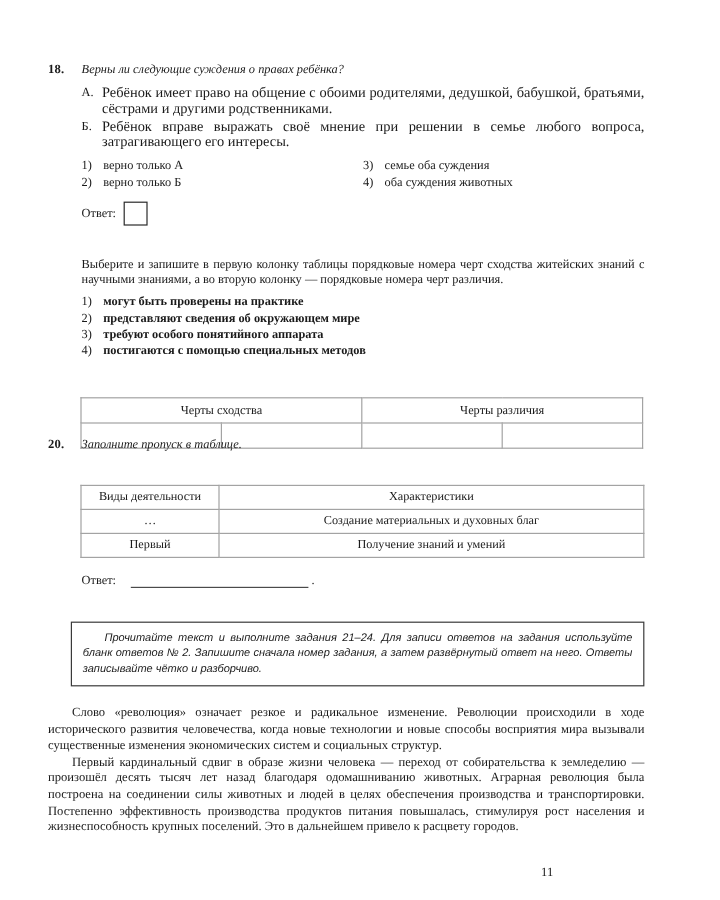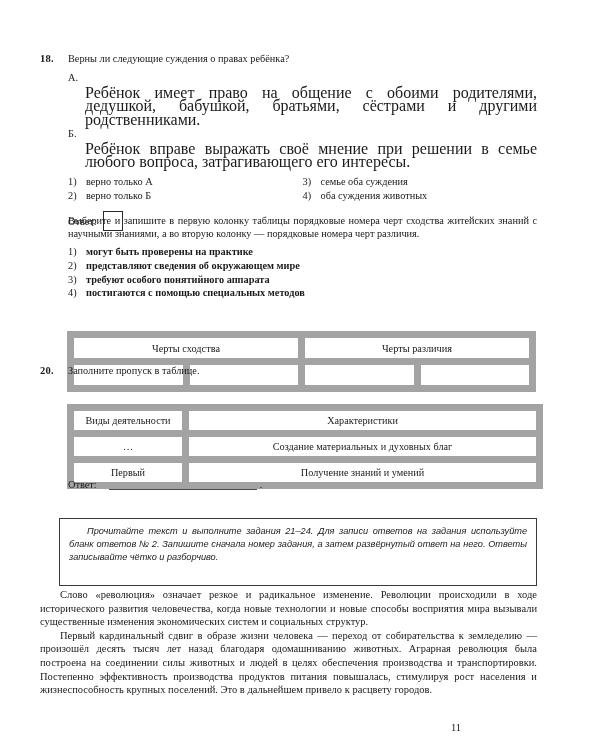--- a/index.html
+++ b/index.html
@@ -40,43 +40,42 @@
     font-size: 10.5px;
     line-height: 13px;
     letter-spacing: 0.2px;
   }
   .task-body {
     flex: 1 1 auto;
     font-size: 10.3px;
     line-height: 13.2px;
     text-align: justify;
   }
-  .task-body.nojust { text-align: left; }
+  .task-body.nojust { text-align: left; font-style: italic; }
 
   .stmt-list {
     margin-top: 6px;
     padding-left: 0;
   }
   .stmt {
     display: flex;
     align-items: flex-start;
     margin-bottom: 1px;
   }
   .stmt-label {
     flex: 0 0 17px;
     font-size: 10.3px;
     line-height: 13.2px;
   }
   .stmt-text {
     flex: 1 1 auto;
-    font-size: 16px;
+    font-size: 12px;
     line-height: 13.2px;
     text-align: justify;
     text-justify: inter-word;
-    margin-top: 15px;
   }
 
   .opts {
     display: flex;
     margin-top: 7px;
   }
   .opts-col { width: 50%; }
   .opt {
     display: flex;
     font-size: 10.3px;
@@ -120,21 +119,21 @@
   }
   .num-item .n { flex: 0 0 18px; }
   .num-item .t { flex: 1 1 auto; font-weight: bold; }
 
   
   table.grid {
     border-collapse: collapse;
     table-layout: fixed;
   }
   table.grid td, table.grid th {
-    border: 7px solid #a3a3a3;
+    border: 1px solid #a3a3a3;
     font-weight: normal;
     padding: 0;
   }
   .t19 {
     position: absolute;
     left: 67px;
     width: 469px;
   }
   .t19 th {
     height: 20px;
@@ -160,21 +159,21 @@
     font-size: 10.2px;
   }
 
   
   .instr-box {
     position: absolute;
     left: 59px;
     width: 478px;
     border: 1px solid #3a3a3a;
     box-sizing: border-box;
-    padding: 6px 9px 21px 9px;
+    padding: 6px 9px 7px 9px;
   }
   .instr-text {
     font-family: "Liberation Sans", "DejaVu Sans", sans-serif;
     font-style: italic;
     font-size: 9.2px;
     line-height: 13px;
     text-align: justify;
     text-indent: 18px;
   }
 

